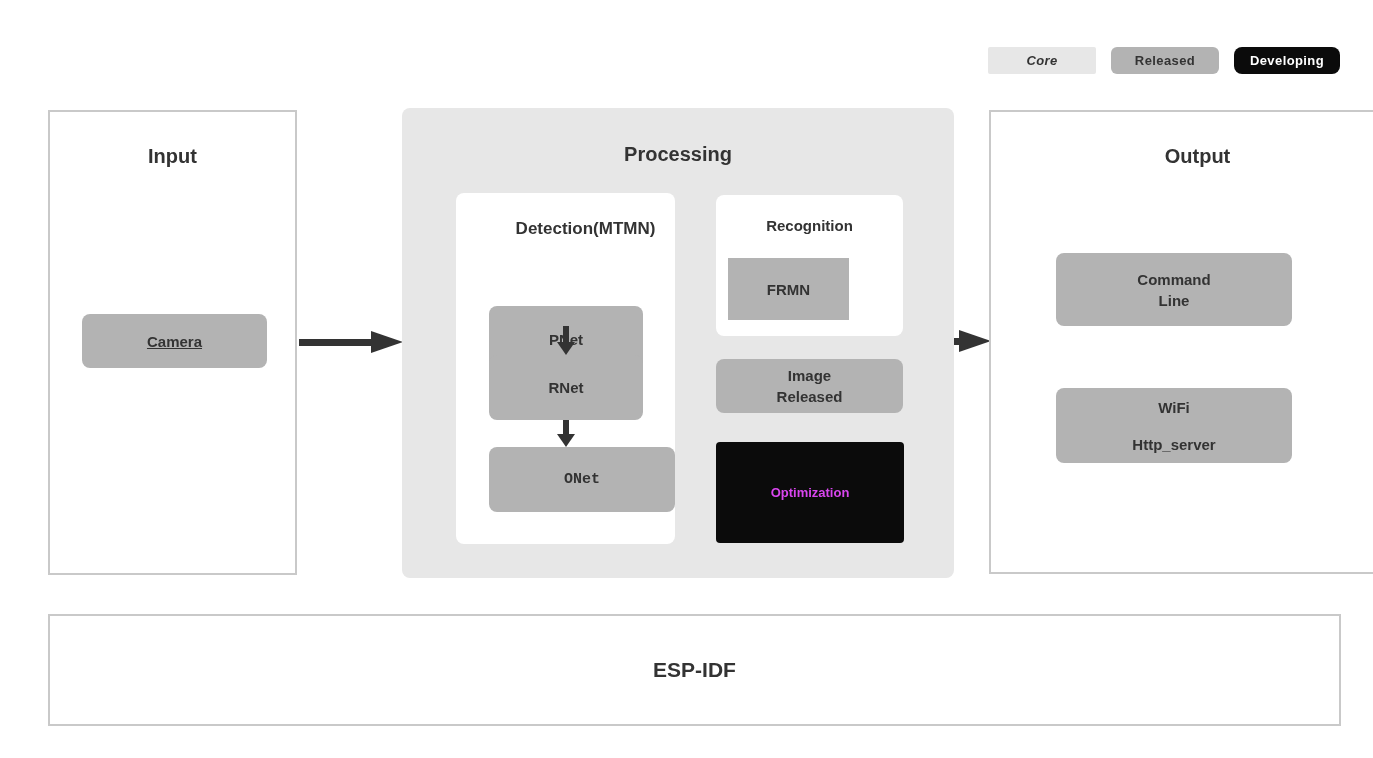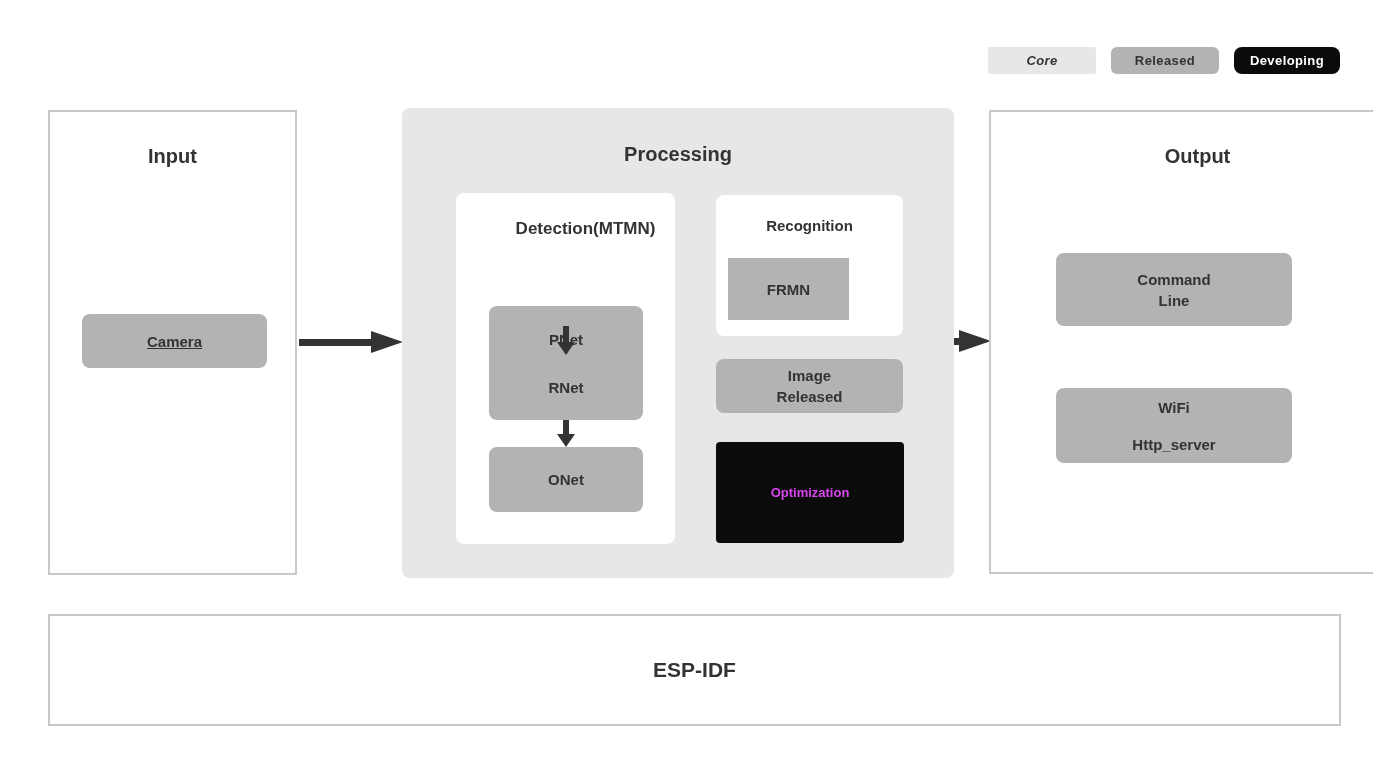--- a/index.html
+++ b/index.html
@@ -99,21 +99,21 @@
     justify-content: center;
     font-size: 15px;
     font-weight: bold;
     color: var(--text);
     text-align: center;
     line-height: 21px;
   }
   .node-camera { left: 32px;  top: 202px; width: 185px; height: 54px; text-decoration: underline; }
   .node-pnet   { left: 33px;  top: 67px;  width: 154px; height: 66px; margin-top: 46px; }
   .node-rnet   { left: 33px;  top: 162px; width: 154px; height: 65px; }
-  .node-onet   { left: 33px;  top: 254px; width: 154px; height: 65px; }
+  .node-onet   { left: 33px;  top: 254px; width: 186px; height: 65px; font-family: Liberation Mono, monospace; }
   .node-frmn   { left: 12px;  top: 63px;  width: 121px; height: 62px; border-radius: 0; }
   .node-imgutil{ left: 314px; top: 251px; width: 187px; height: 54px; }
   .node-opt {
     left: 314px; top: 334px; width: 188px; height: 101px;
     background: var(--near-black);
     color: #d946ef;
     font-size: 13px;
     border-radius: 4px;
   }
   .node-cmdline { left: 65px; top: 141px; width: 236px; height: 73px; }

